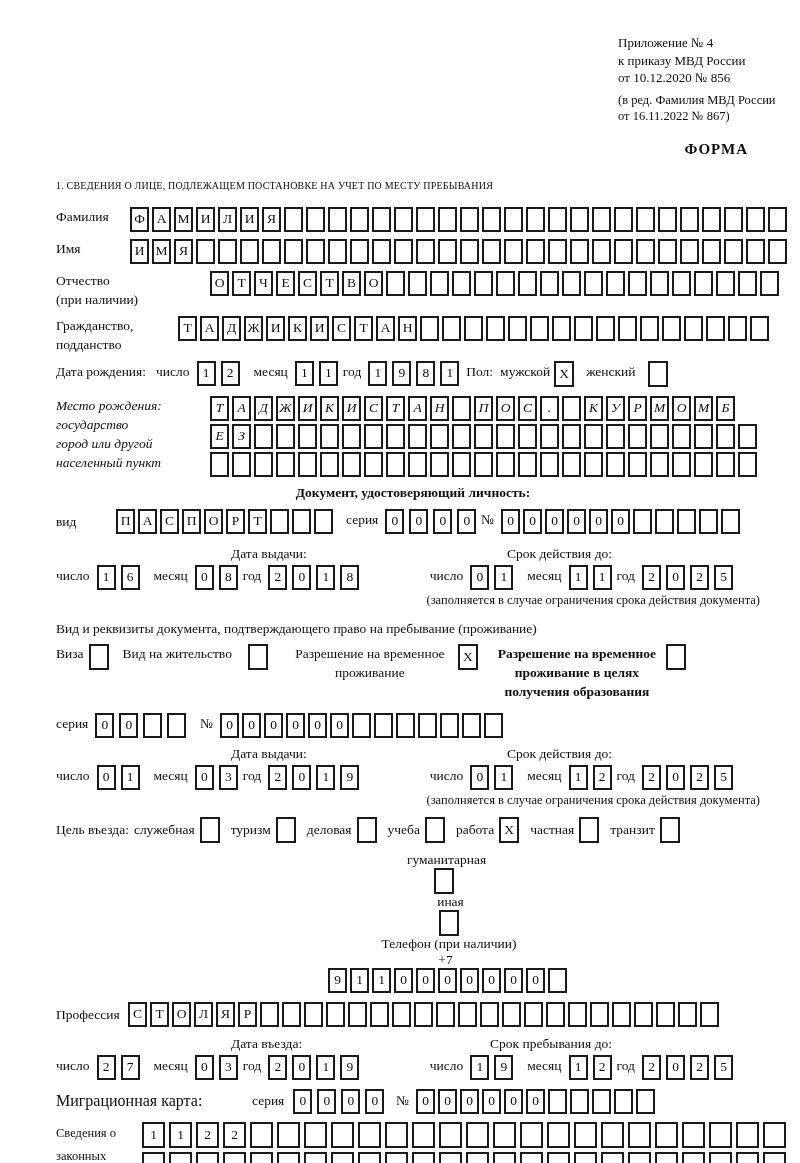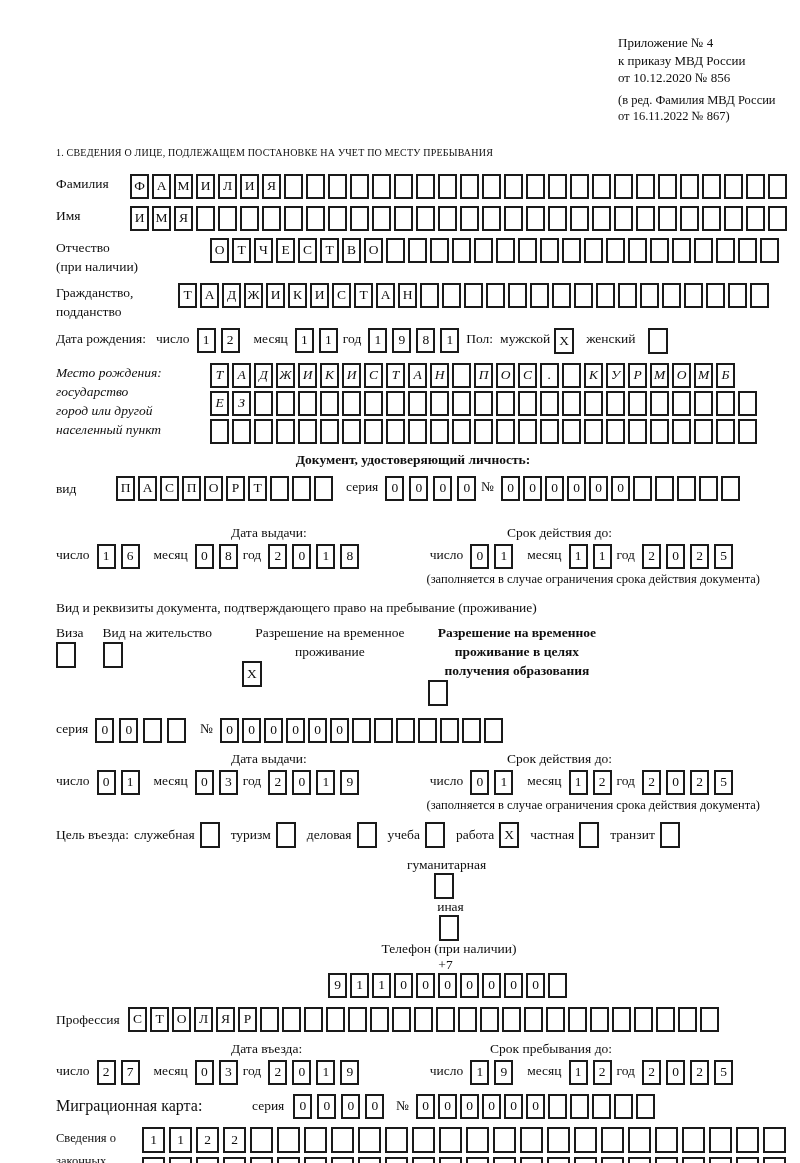--- a/index.html
+++ b/index.html
@@ -39,21 +39,21 @@
   .dhead { display:flex; font-size:13.5px; margin-bottom:3px; }
   .dhead .l { margin-left:175px; }
   .dhead .r { margin-left:auto; margin-right:158px; }
   .drow { display:flex; margin-bottom:3px; }
   .dgroup { display:flex; flex:none; }
   .dgroup.right { margin-left:auto; margin-right:32px; }
   .note { font-size:12.5px; text-align:right; padding-right:10px; margin:0 0 9px; }
 
   .intro { font-size:13.5px; line-height:23px; }
   .opts { display:flex; margin-top:4px; margin-bottom:12px; }
-  .opt { display:flex; align-items:flex-start;flex-direction:column; }
+  .opt { display:flex; align-items:flex-start; }
   .opt .lbl { font-size:13.5px; line-height:19px; }
   .opt .ctr { text-align:center; }
   .gap14 { margin-left:14px; } .gap10 { margin-left:10px; }
   .ow172 { width:176px; } .ow178 { width:178px;font-weight:bold; }
 
   .purpose { display:flex; align-items:center; font-size:13.5px; margin-bottom:9px; flex-wrap:nowrap; }
   .purpose .pl { margin-right:5px; white-space:nowrap; }
   .purpose .pc { margin-right:11px; }
   .purpose.second { padding-left:72px; margin-bottom:9px;flex-direction:column; }
   .phonelbl { margin-left:14px; margin-right:14px; white-space:nowrap; }
@@ -75,20 +75,21 @@
   <div class="hdr">
     <div>Приложение № 4</div>
     <div>к приказу МВД России</div>
     <div>от 10.12.2020 № 856</div>
     <div class="sub">
       <div>(в ред. Фамилия МВД России</div>
       <div>от 16.11.2022 № 867)</div>
     </div>
   </div>
 
+  <div class="forma">ФОРМА</div>
 
 
   <div class="sec1">1. СВЕДЕНИЯ О ЛИЦЕ, ПОДЛЕЖАЩЕМ ПОСТАНОВКЕ НА УЧЕТ ПО МЕСТУ ПРЕБЫВАНИЯ</div>
 
   <div class="frow">
     <div class="flabel w74">Фамилия</div>
     <div class="cellrow">
         <span class="cell">Ф</span>
         <span class="cell">А</span>
         <span class="cell">М</span>
@@ -345,21 +346,21 @@
           <span class="cell"></span>
           <span class="cell"></span>
           <span class="cell"></span>
           <span class="cell"></span>
         </div>
     </div>
   </div>
 
   <div class="dochead">Документ, удостоверяющий личность:</div>
 
-  <div class="frow" style="margin-bottom:24px;">
+  <div class="frow" style="margin-bottom:12px;">
     <span class="flabel w60" style="margin-top:3px;">вид</span>
     <span class="cellrow">
         <span class="cell">П</span>
         <span class="cell">А</span>
         <span class="cell">С</span>
         <span class="cell">П</span>
         <span class="cell">О</span>
         <span class="cell">Р</span>
         <span class="cell">Т</span>
         <span class="cell"></span>

